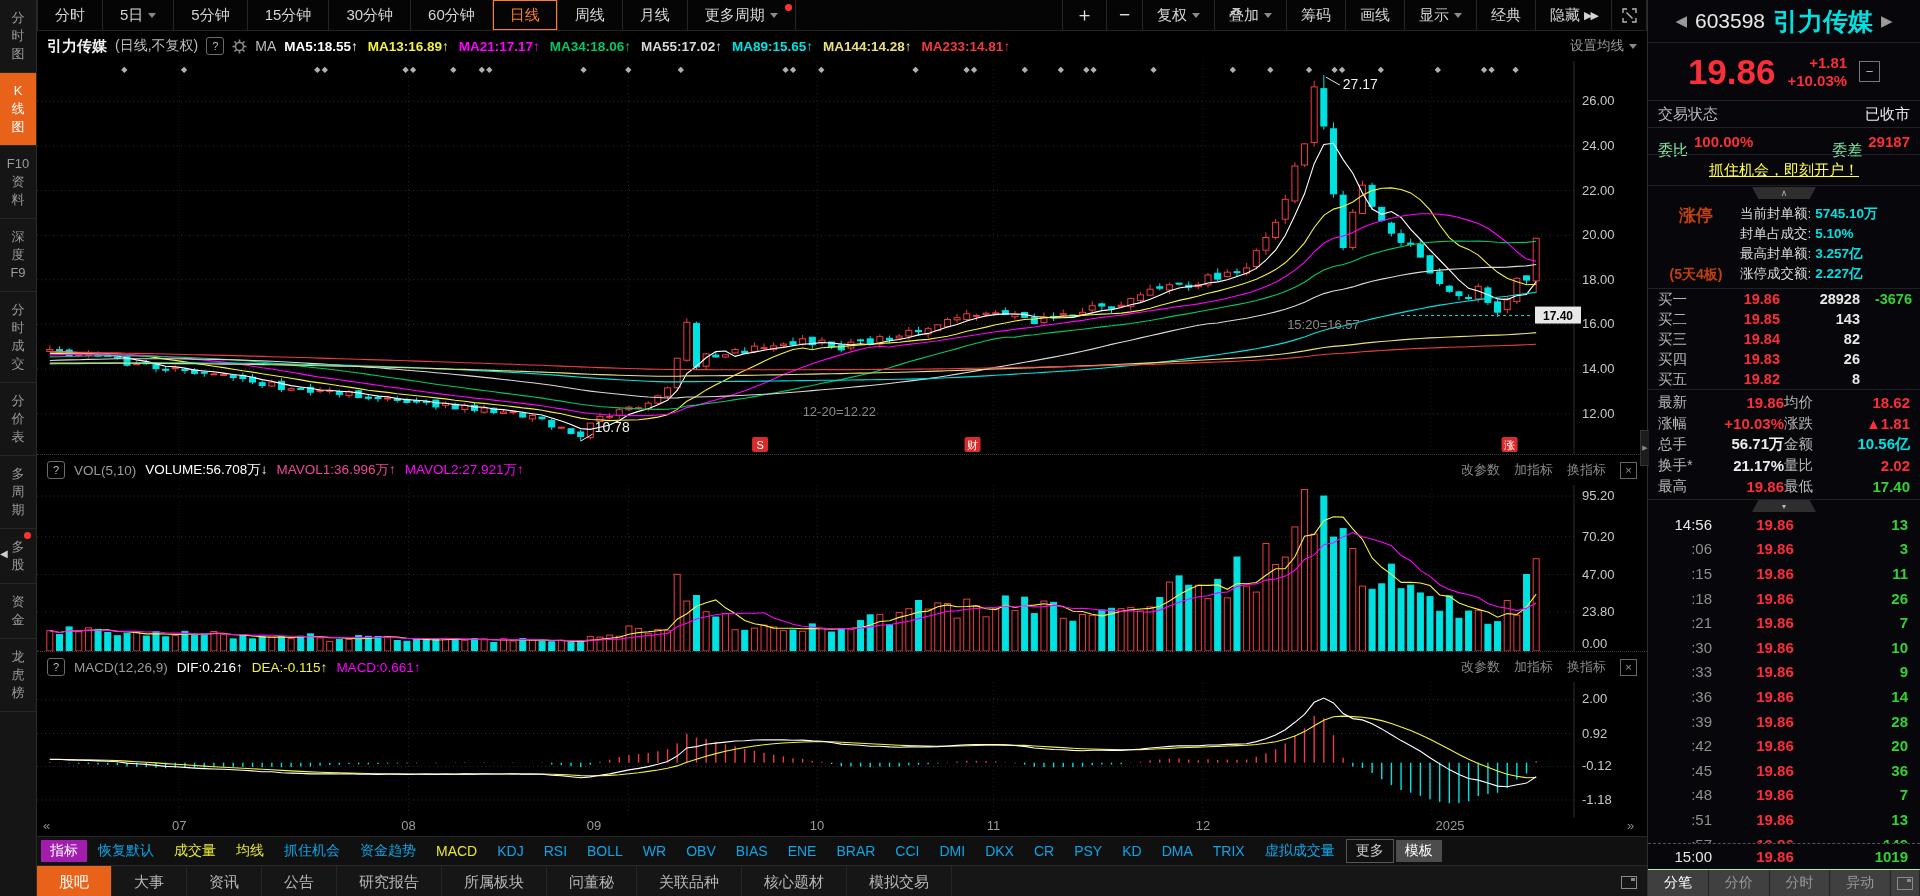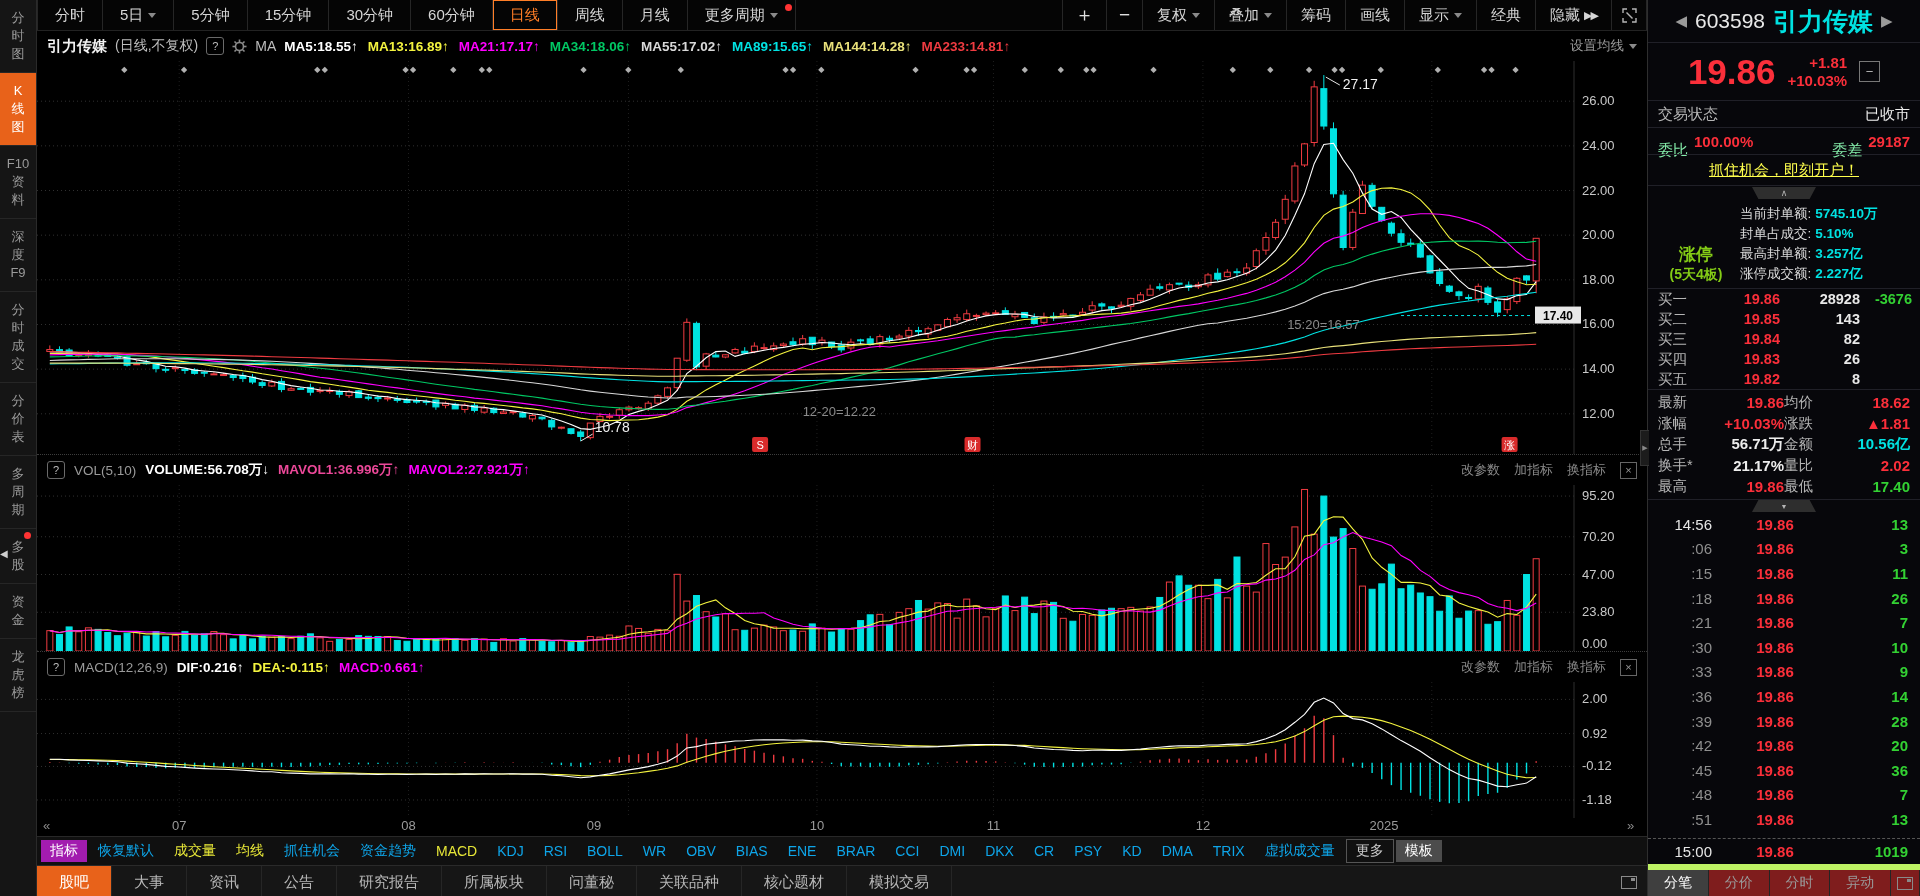--- a/index.html
+++ b/index.html
@@ -29,21 +29,21 @@
   .infobar{height:30px;display:flex;align-items:center;padding:0 10px;font-size:14px;color:#bdbdbd;gap:8px;}
   .stock-name{color:#f2f2f2;font-weight:bold;font-size:15px;}
   .qbox{display:inline-flex;align-items:center;justify-content:center;width:16px;height:16px;border:1px solid #6a6a6a;border-radius:3px;color:#bdbdbd;font-size:11px;cursor:pointer;}
   .ma-chip{font-size:13.5px;font-weight:bold;white-space:nowrap;}
   .ma-chip .arr{font-weight:normal;}
   .bar-spacer{flex:1;}
   .setlink{color:#9a9a9a;font-size:13.5px;display:flex;align-items:center;cursor:pointer;}
   svg{display:block;}
   .paneheader{height:31px;border-top:1px dotted #3d3d3d;display:flex;align-items:center;padding:0 10px;gap:9px;font-size:13.5px;color:#9a9a9a;box-sizing:border-box;}
   .ph-title{color:#9a9a9a;}
-  .ph-val{font-weight:bold;white-space:nowrap;}
+  .ph-val{font-weight:normal;white-space:nowrap;}
   .ph-menu{margin-left:auto;display:flex;align-items:center;gap:14px;color:#8a8a8a;font-size:13px;}
   .closebox{display:inline-flex;align-items:center;justify-content:center;width:15px;height:15px;border:1px solid #666;color:#999;font-size:11px;cursor:pointer;}
   .xaxisrow{height:18px;position:relative;font-size:13px;color:#9a9a9a;}
   .xlabel{position:absolute;top:0;transform:translateX(-50%);}
   .xscroll{position:absolute;top:0;color:#8a8a8a;font-size:13px;cursor:pointer;}
   .indbar{height:28px;background:#101010;border-top:1px solid #282828;display:flex;align-items:center;padding:0 4px;gap:2px;}
   .ind-item{padding:2px 9px;font-size:14px;color:#0ea5e9;cursor:pointer;white-space:nowrap;}
   .ind-item.on{color:#e6e637;}
   .ind-item.boxdark{background:#a21caf;color:#fff;}
   .ind-item.boxoutline{border:1px solid #555;color:#ccc;}
@@ -72,21 +72,21 @@
   .rp-weibi{height:26px;display:flex;align-items:center;padding:0 10px;font-size:15px;gap:6px;}
   .rp-weibi .lab{color:#86efac;margin-top:19px;}
   .rp-weibi .red{color:#fb2f3a;font-weight:bold;}
   .rp-weibi .g1{margin-left:auto;}
   .rp-promo{height:30px;display:flex;align-items:center;justify-content:center;border-top:1px solid #202028;border-bottom:1px solid #202028;}
   .rp-promo a{color:#ffff4d;font-size:15px;text-decoration:underline;cursor:pointer;}
   .rp-chev{height:14px;display:flex;align-items:center;justify-content:center;}
   .chev-tab{width:64px;height:12px;background:#2e2e2e;color:#b5b5b5;font-size:9px;display:flex;align-items:center;justify-content:center;cursor:pointer;clip-path:polygon(10% 0,90% 0,100% 100%,0 100%);}
   .chev-tab.up{clip-path:polygon(0 0,100% 0,90% 100%,10% 100%);}
   .rp-limit{height:88px;display:flex;padding:4px 8px 4px 4px;box-sizing:border-box;}
-  .rp-limit .lt{width:88px;display:flex;flex-direction:column;align-items:center;justify-content:flex-end;color:#84cc16;font-weight:bold;}
+  .rp-limit .lt{width:88px;display:flex;flex-direction:column;align-items:center;justify-content:space-between;color:#c2410c;font-weight:bold;}
   .rp-limit .lt .t1{font-size:17px;}
   .rp-limit .lt .t2{font-size:14px;}
   .rp-limit .rt{flex:1;display:flex;flex-direction:column;justify-content:center;gap:2px;}
   .lu-row{display:flex;font-size:13.5px;line-height:18px;}
   .lu-row .l{color:#dcdcdc;}
   .lu-row .v{color:#00e2e2;font-weight:bold;margin-left:4px;}
   .rp-bids{border-top:1px solid #202028;}
   .bid-row{height:20px;display:grid;grid-template-columns:46px 76px 1fr 52px;align-items:center;padding:0 8px 0 10px;font-size:14.5px;}
   .bid-row .l{color:#b5b5b5;}
   .bid-row .p{color:#fb2f3a;font-weight:bold;text-align:right;}
@@ -98,21 +98,21 @@
   .st-row .v{font-weight:bold;text-align:right;font-size:15px;}
   .c-up{color:#fb2f3a;}.c-down{color:#33d133;}.c-cyan{color:#00e2e2;}.c-white{color:#ededed;}
   .rp-chev2{height:12px;display:flex;align-items:center;justify-content:center;border-top:1px solid #202028;}
   .rp-ticks{flex:1;overflow:hidden;display:flex;flex-direction:column;}
   .tick-row{height:24.6px;flex:none;display:grid;grid-template-columns:56px 1fr 70px;align-items:center;padding:0 12px 0 8px;font-size:15px;}
   .tick-row .t{color:#8f8f8f;text-align:right;}
   .tick-row .t.bright{color:#e6e6e6;}
   .tick-row .p{color:#fb2f3a;font-weight:bold;text-align:center;}
   .tick-row .v{color:#33d133;font-weight:bold;text-align:right;}
   .tick-final{border-top:1px dashed #555;height:25px;flex:none;}
-  .rp-minitabs{height:26px;border-top:6px solid #bef264;background:#7f1d1d;display:flex;align-items:stretch;text-align:right;}
+  .rp-minitabs{height:26px;border-top:1px solid #bef264;background:#404040;display:flex;align-items:stretch;text-align:right;}
   .mtab{flex:1;display:flex;align-items:center;justify-content:center;font-size:14px;color:#9a9a9a;border-right:1px solid #242424;cursor:pointer;}
   .mtab.active{background:#3f3f3f;color:#fff;}
 </style>
 </head>
 <body>
 
 <div class="app">
 
   <aside class="sidebar" id="sidebar">
       <div class="sb-item">
@@ -1061,21 +1061,21 @@
         <polyline points="12.8,77.2 22.5,77.3 32.1,77.9 41.8,78.2 51.4,78.5 61.1,78.9 70.7,79.3 80.4,79.8 90.0,81.1 99.7,81.8 109.3,82.4 119.0,83.4 128.6,84.4 138.3,84.8 147.9,85.4 157.6,86.1 167.3,86.6 176.9,87.0 186.6,87.3 196.2,87.8 205.9,88.2 215.5,88.9 225.2,89.7 234.8,89.8 244.5,90.7 254.1,91.1 263.8,91.4 273.4,91.9 283.1,91.9 292.7,91.8 302.4,92.0 312.0,91.7 321.7,92.1 331.3,92.3 341.0,92.4 350.6,92.2 360.3,92.3 369.9,92.4 379.6,92.3 389.2,92.1 398.9,92.4 408.5,92.0 418.2,92.3 427.8,91.9 437.5,92.1 447.1,91.8 456.8,92.0 466.5,92.0 476.1,91.7 485.8,92.1 495.4,92.0 505.1,92.2 514.7,93.2 524.4,93.8 534.0,94.8 543.7,95.8 553.3,94.9 563.0,93.3 572.6,91.9 582.3,89.9 591.9,87.9 601.6,86.4 611.2,84.6 620.9,82.3 630.5,79.6 640.2,74.1 649.8,65.9 659.5,64.6 669.1,62.3 678.8,61.1 688.4,60.1 698.1,59.0 707.7,58.8 717.4,58.0 727.0,57.9 736.7,57.9 746.3,57.9 756.0,58.2 765.7,58.1 775.3,58.9 785.0,59.2 794.6,60.5 804.3,62.1 813.9,62.7 823.6,63.2 833.2,64.2 842.9,64.3 852.5,64.9 862.2,65.2 871.8,64.9 881.5,65.0 891.1,64.9 900.8,64.6 910.4,64.0 920.1,63.4 929.7,62.8 939.4,62.6 949.0,62.5 958.7,62.5 968.3,62.9 978.0,63.5 987.6,64.4 997.3,66.0 1006.9,66.7 1016.6,67.5 1026.2,67.8 1035.9,68.4 1045.5,68.7 1055.2,68.3 1064.9,68.1 1074.5,68.4 1084.2,68.4 1093.8,67.8 1103.5,67.1 1113.1,66.0 1122.8,65.2 1132.4,64.4 1142.1,63.8 1151.7,63.9 1161.4,63.9 1171.0,63.0 1180.7,63.0 1190.3,62.4 1200.0,62.1 1209.6,61.7 1219.3,59.6 1228.9,56.7 1238.6,52.9 1248.2,47.7 1257.9,40.3 1267.5,32.4 1277.2,20.3 1286.8,16.0 1296.5,21.0 1306.1,31.6 1315.8,36.6 1325.4,37.9 1335.1,41.8 1344.7,46.9 1354.4,52.7 1364.1,58.6 1373.7,63.7 1383.4,69.3 1393.0,75.7 1402.7,81.9 1412.3,87.6 1422.0,92.5 1431.6,96.5 1441.3,98.1 1450.9,101.0 1460.6,104.1 1470.2,104.8 1479.9,102.7 1489.5,101.1 1499.2,94.8 " fill="none" stroke="#ffffff" stroke-width="1.1"></polyline>
       </svg>
     <div class="xaxisrow" id="xaxisrow">
         <span class="xscroll" style="left: 6px;">«</span>
         <span class="xlabel" style="left: 142.191px;">07</span>
         <span class="xlabel" style="left: 371.528px;">08</span>
         <span class="xlabel" style="left: 557px; text-align: right;">09</span>
         <span class="xlabel" style="left: 779.936px;">10</span>
         <span class="xlabel" style="left: 956.464px;">11</span>
         <span class="xlabel" style="left: 1165.9px;">12</span>
-        <span class="xlabel" style="left: 1347px;">2025</span>
+        <span class="xlabel" style="left: 1413px;">2025</span>
         <span class="xscroll" style="left: 1590px;">»</span>
       </div>
     <div class="indbar" id="indbar">
         <span class="ind-item boxdark">指标</span>
         <span class="ind-item">恢复默认</span>
         <span class="ind-item on">成交量</span>
         <span class="ind-item on">均线</span>
         <span class="ind-item">抓住机会</span>
         <span class="ind-item">资金趋势</span>
         <span class="ind-item on">MACD</span>

